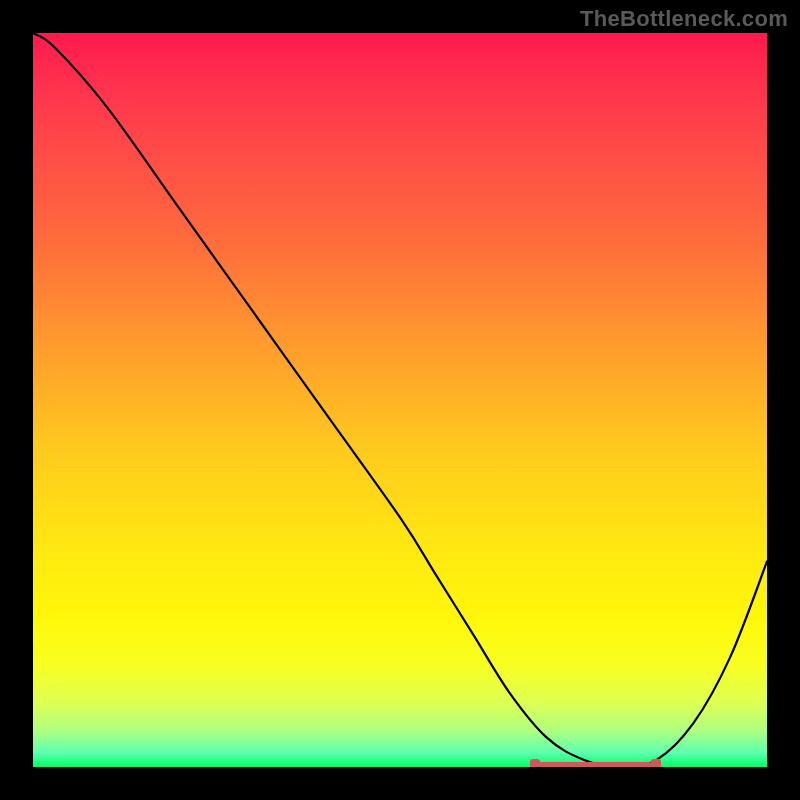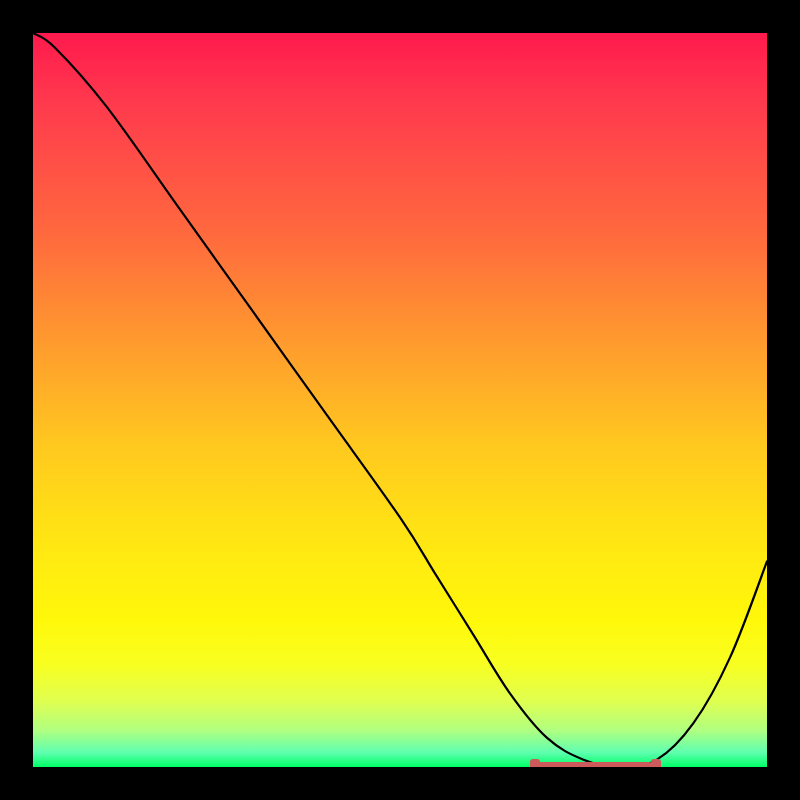--- a/index.html
+++ b/index.html
@@ -76,20 +76,21 @@
     height: 14px;
     background: #cc5a5a;
     border-radius: 3px;
     z-index: 3;
   }
 </style>
 </head>
 <body>
 
 <div class="chart-container">
+  <div class="watermark">TheBottleneck.com</div>
 
   <div class="plot-area">
     <div class="gradient-bg"></div>
 
     <svg class="curve" viewBox="0 0 734 734" preserveAspectRatio="none">
       <path id="main-curve" fill="none" stroke="#000000" stroke-width="2.2" stroke-linecap="round" stroke-linejoin="round" d="M 0.00 0.00 C 3.96 2.64, 8.81 1.47, 22.02 14.68 C 35.23 27.89, 50.94 44.33, 73.40 73.40 C 95.86 102.47, 120.38 139.17, 146.80 176.16 C 173.22 213.15, 193.78 241.93, 220.20 278.92 C 246.62 315.91, 267.18 344.69, 293.60 381.68 C 320.02 418.67, 347.18 455.37, 367.00 484.44 C 386.82 513.51, 390.49 522.02, 403.70 543.16 C 416.91 564.30, 427.19 580.74, 440.40 601.88 C 453.61 623.02, 463.89 642.10, 477.10 660.60 C 490.31 679.10, 500.59 692.75, 513.80 704.64 C 527.01 716.53, 537.29 721.38, 550.50 726.66 C 563.71 731.94, 573.99 734.00, 587.20 734.00 C 600.41 734.00, 610.69 734.59, 623.90 726.66 C 637.11 718.73, 647.39 708.46, 660.60 689.96 C 673.81 671.46, 684.09 652.97, 697.30 623.90 C 710.51 594.83, 727.39 545.66, 734.00 528.48"></path>
     </svg>
 
     <div class="trough-end" id="trough-left" style="left: 497.12px; top: 726px; background: rgb(204, 90, 90);"></div>
     <div class="trough-marker" id="trough-bar" style="left: 503.12px; width: 116.78px; top: 729px; background: rgb(204, 90, 90);"></div>

